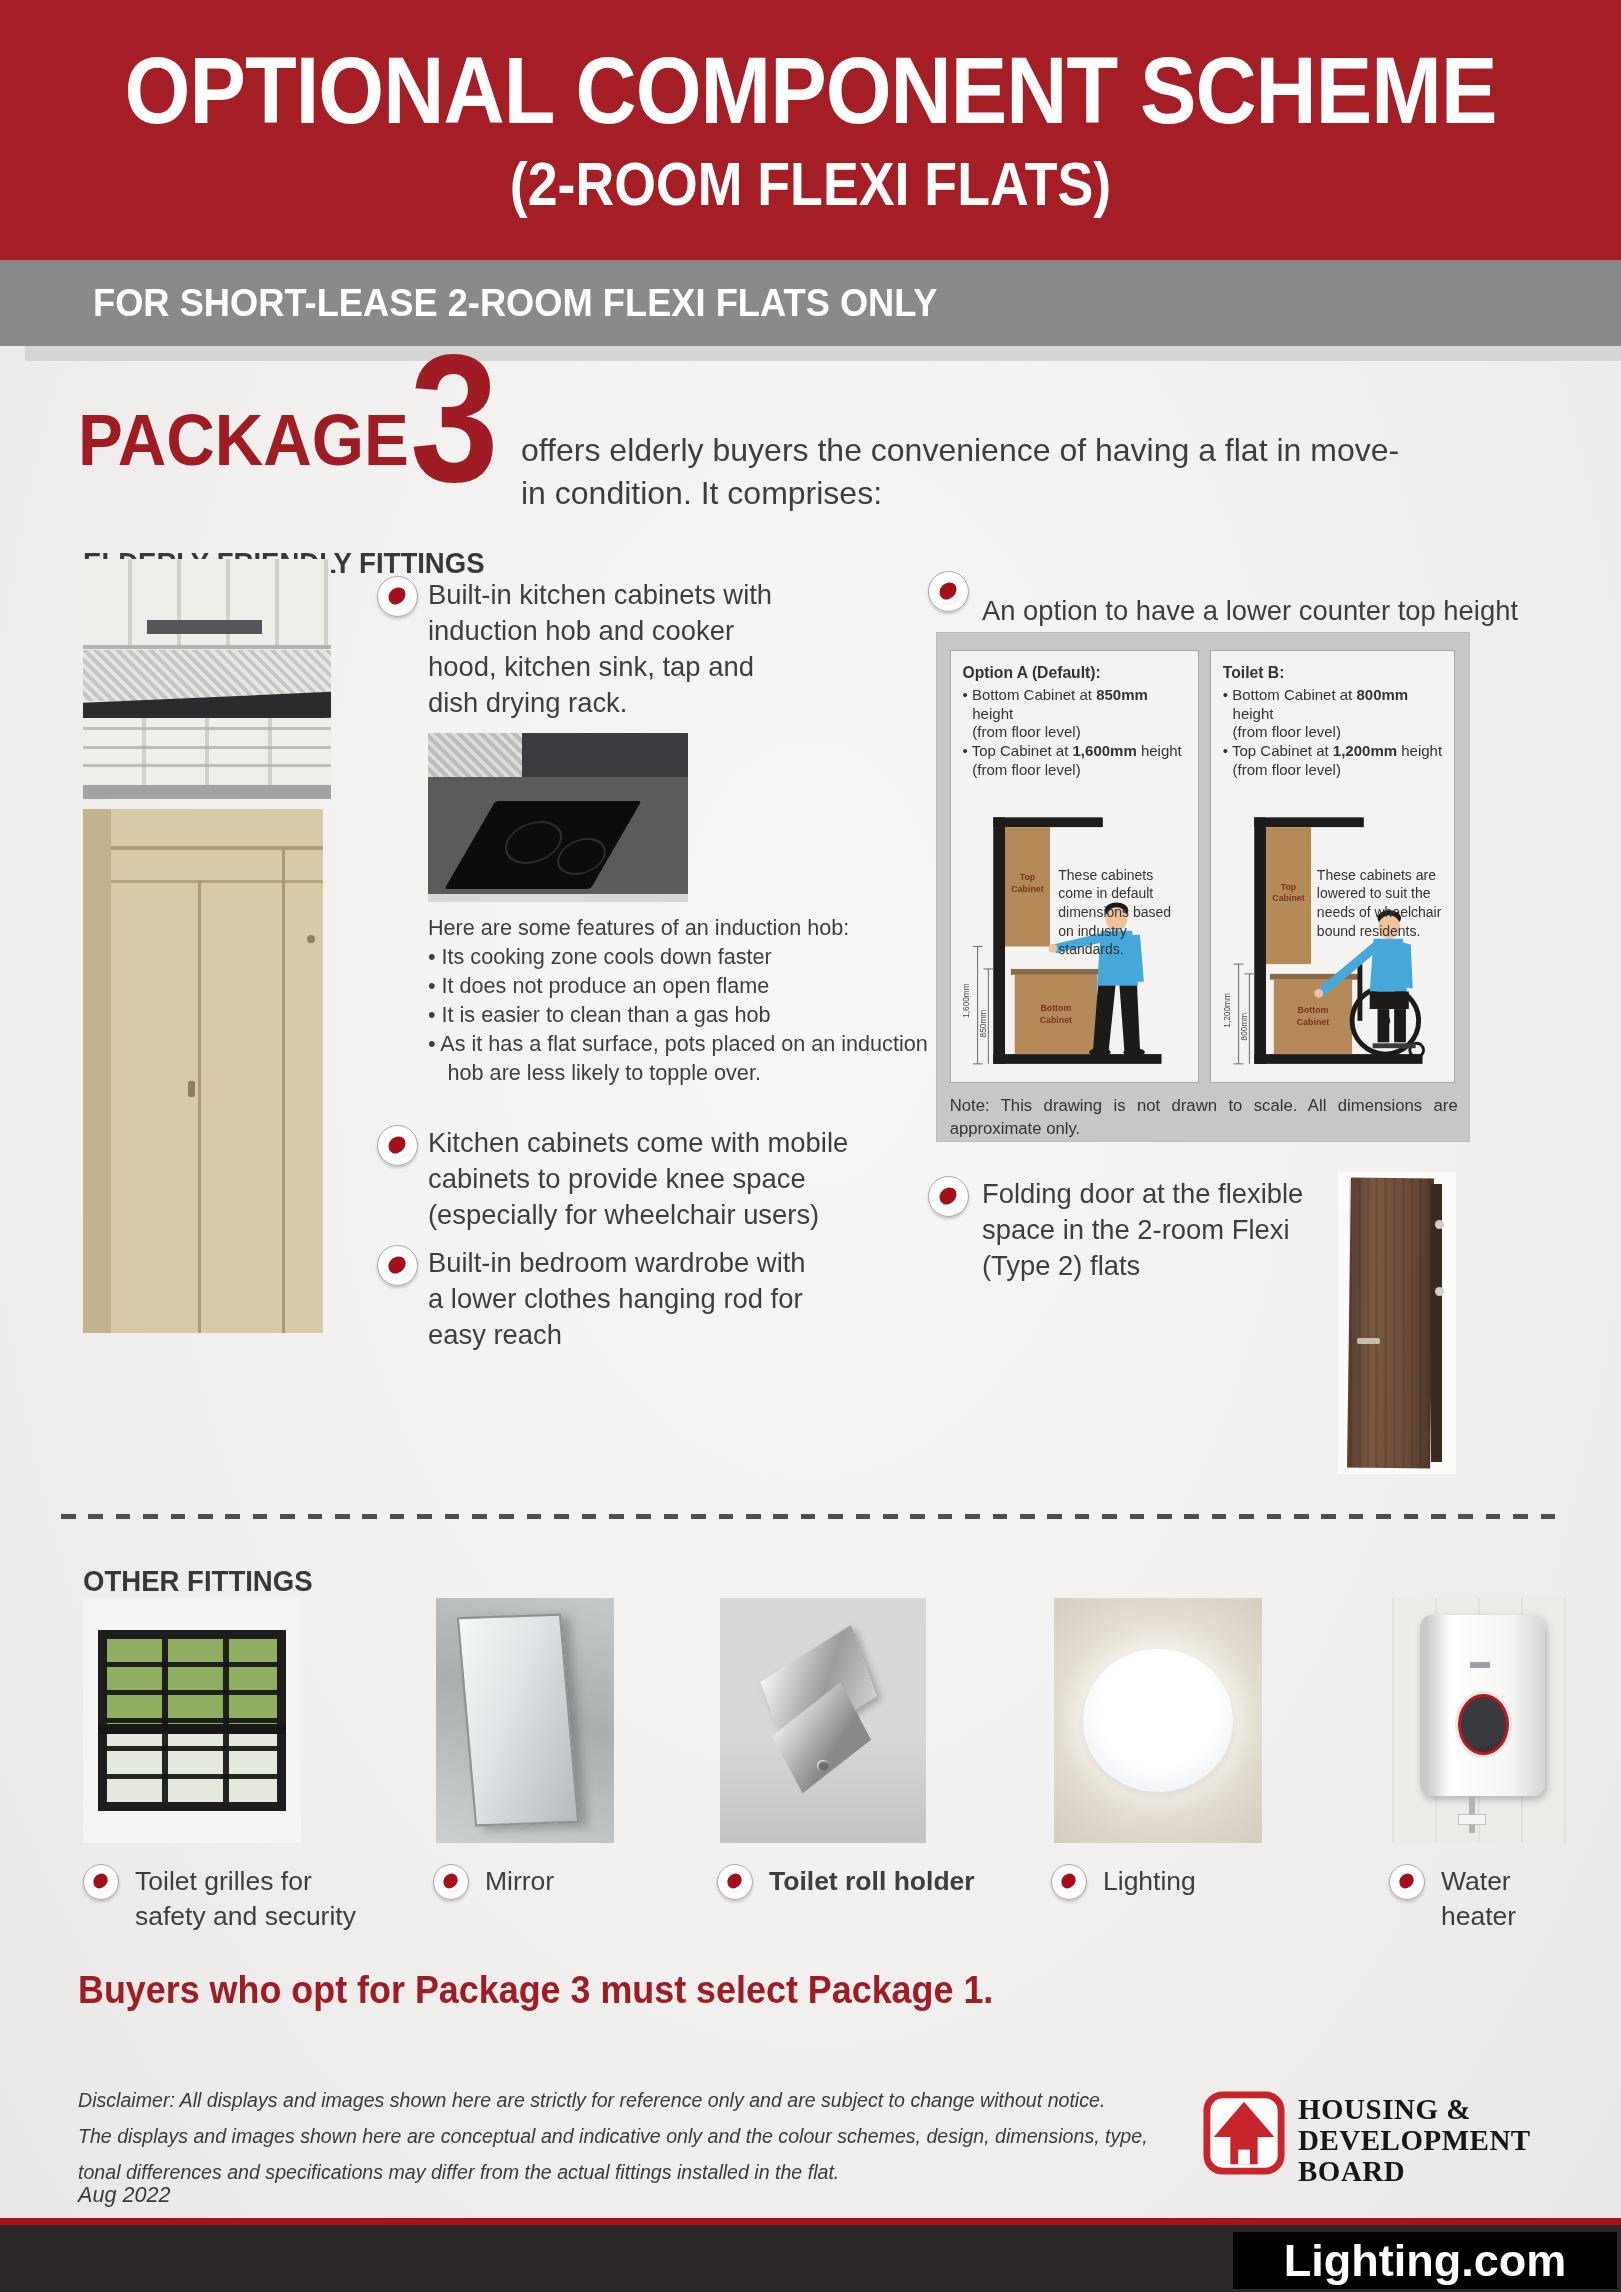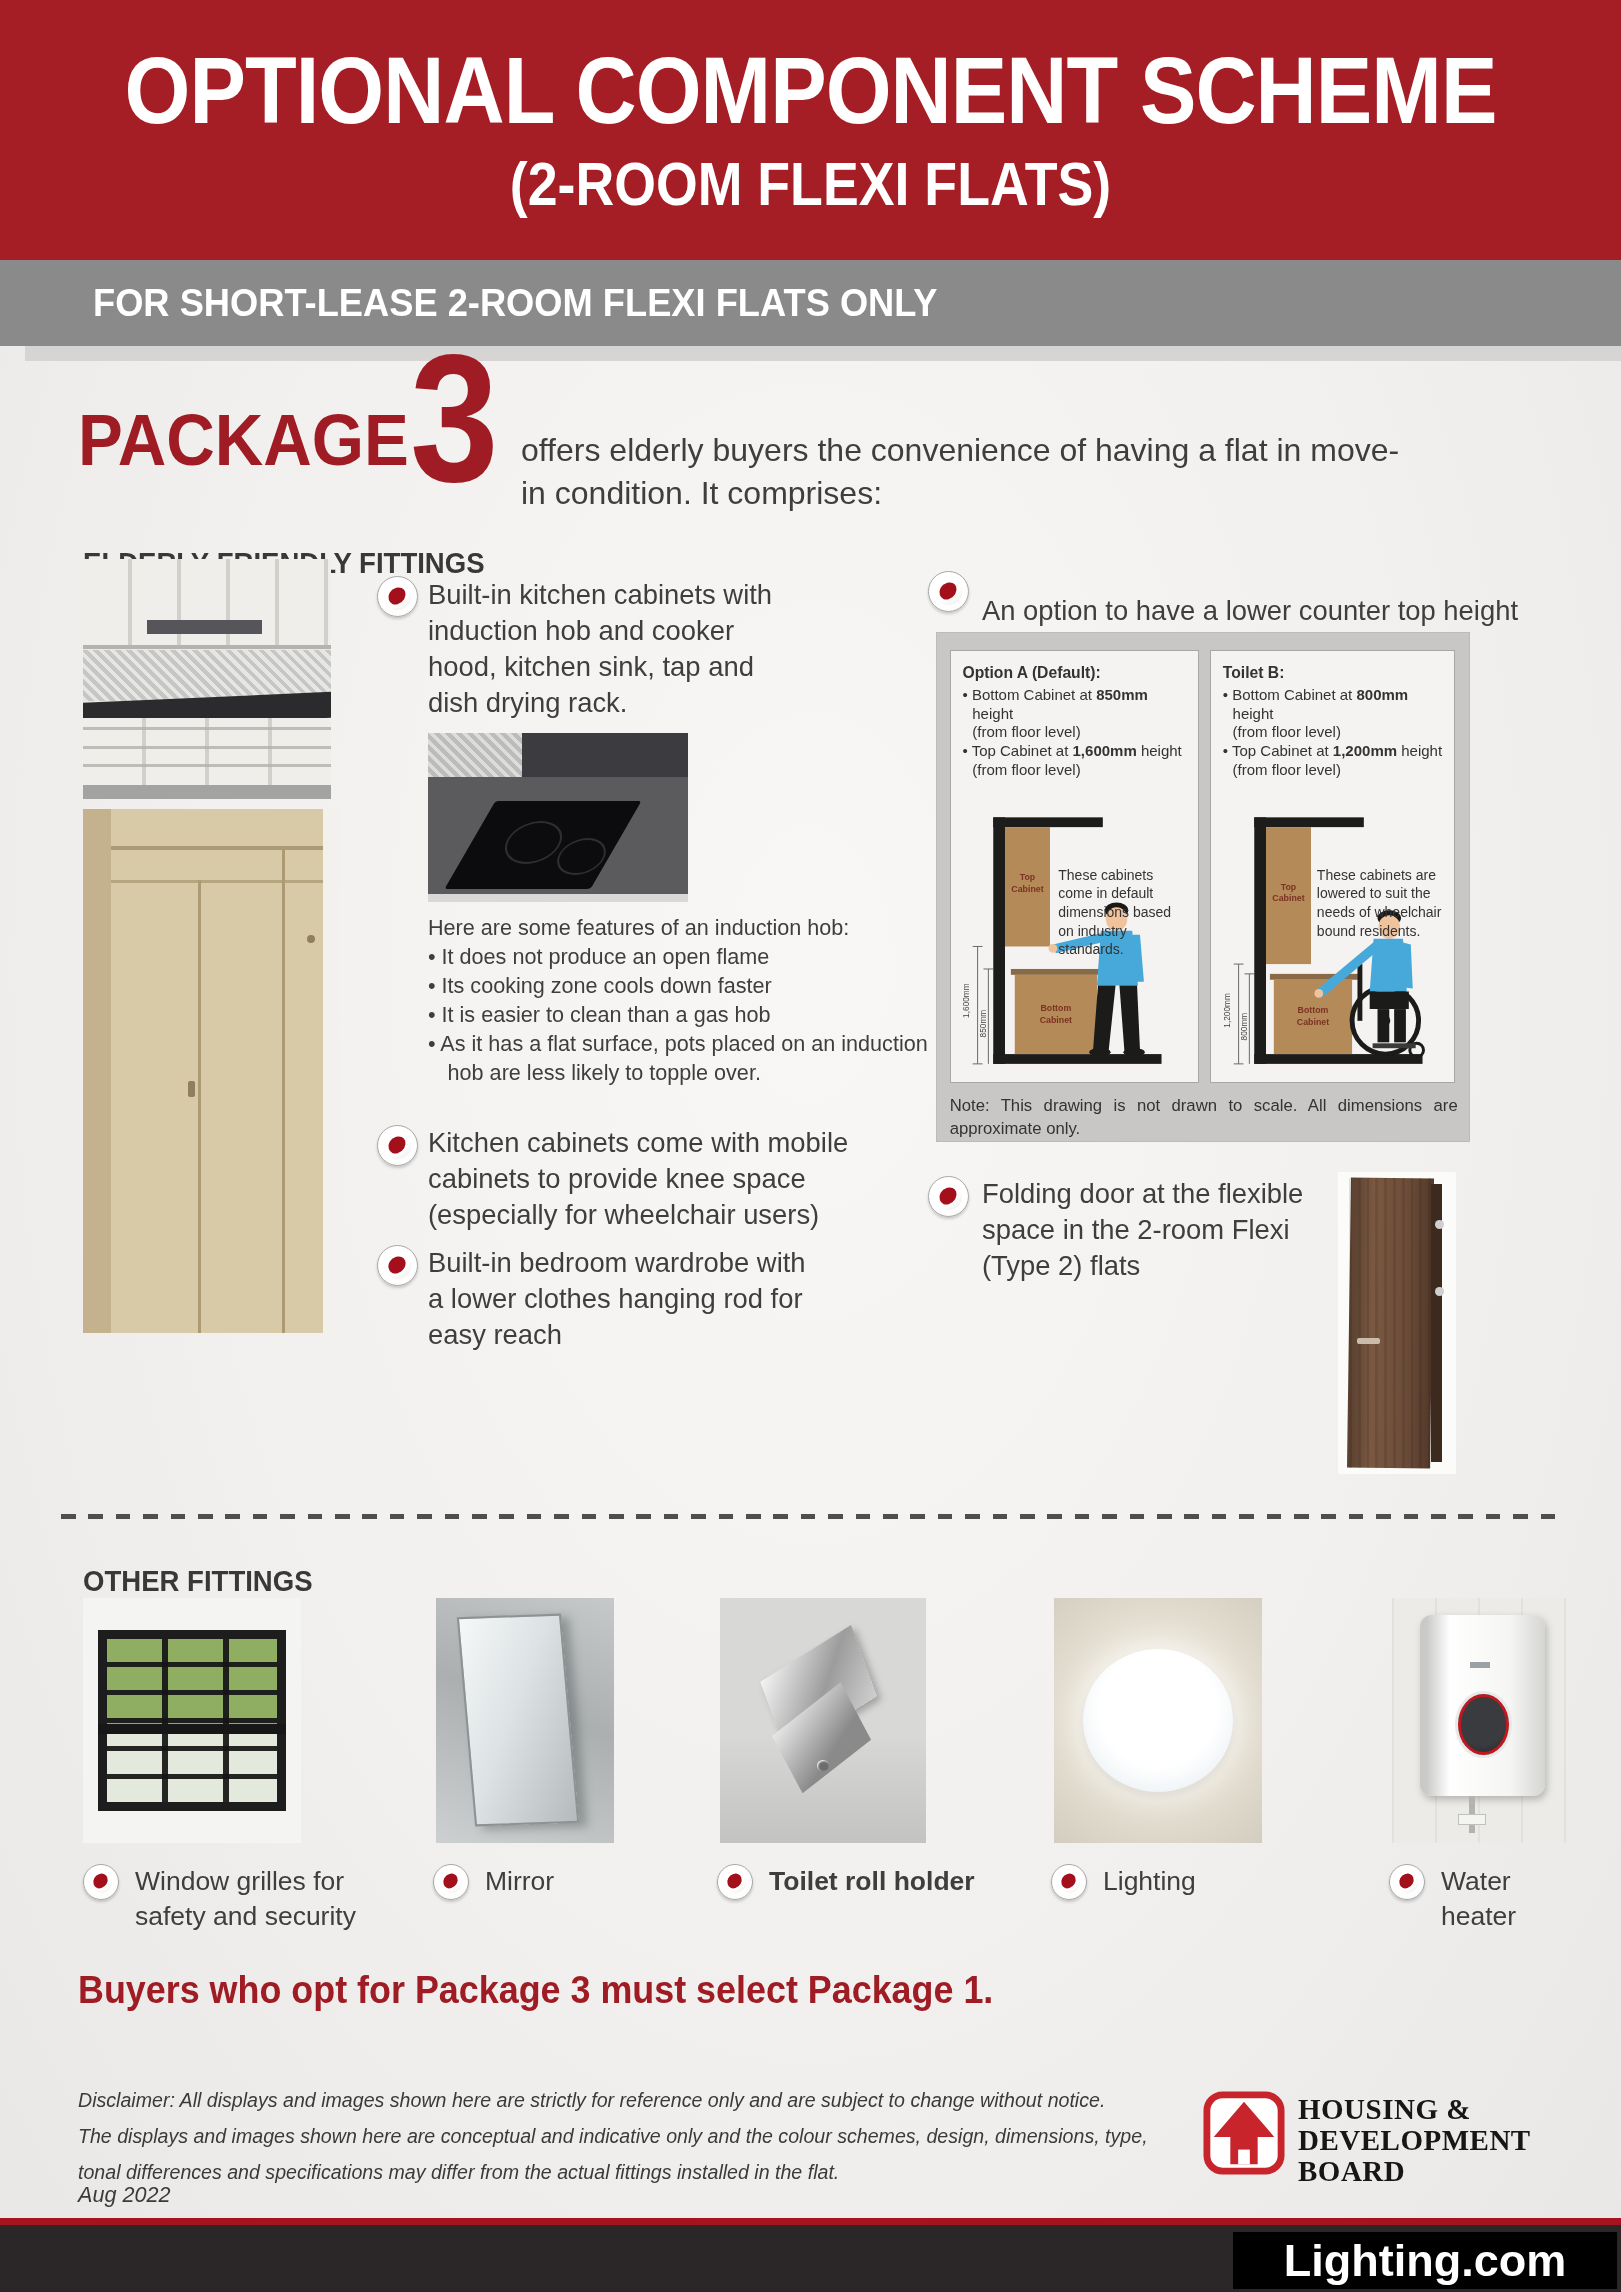--- a/index.html
+++ b/index.html
@@ -227,22 +227,22 @@
   <div class="photo hob" style="left:428px; top:733px; width:260px; height:169px;">
     <div class="ph-layer h-tile"></div>
     <div class="ph-layer h-glass"></div>
     <div class="ph-layer h-ring1"></div>
     <div class="ph-layer h-ring2"></div>
     <div class="ph-layer h-edge"></div>
   </div>
 
   <div class="feat" style="left:428px; top:913px;">
     <div>Here are some features of an induction hob:</div>
+    <div class="fi">• Its cooking zone cools down faster</div>
     <div class="fi">• It does not produce an open flame</div>
-    <div class="fi">• Its cooking zone cools down faster</div>
     <div class="fi">• It is easier to clean than a gas hob</div>
     <div class="fi">• As it has a flat surface, pots placed on an induction hob are less likely to topple over.</div>
   </div>
 
   <div class="dot" style="left:377px; top:1125px;"></div>
   <div class="btext" style="left:428px; top:1125px; width:431px;">Kitchen cabinets come with mobile cabinets to provide knee space (especially for wheelchair users)</div>
 
   <div class="dot" style="left:377px; top:1245px;"></div>
   <div class="btext" style="left:428px; top:1245px; width:392px;">Built-in bedroom wardrobe with a lower clothes hanging rod for easy reach</div>
 
@@ -384,21 +384,21 @@
   <div class="photo heater" style="left:1392px; top:1598px; width:174px; height:245px;">
     <div class="ph-layer wh-unit">
       <div class="wh-led"></div>
       <div class="wh-dial"></div>
     </div>
     <div class="ph-layer wh-pipe"></div>
     <div class="ph-layer wh-valve"></div>
   </div>
 
   <div class="dot sm" style="left:83px; top:1864px;"></div>
-  <div class="caption" style="left:135px; top:1864px; width:235px;">Window grilles for safety and security</div>
+  <div class="caption" style="left:135px; top:1864px; width:235px;">Toilet grilles for safety and security</div>
 
   <div class="dot sm" style="left:433px; top:1864px;"></div>
   <div class="caption" style="left:485px; top:1864px; width:176px;">Mirror</div>
 
   <div class="dot sm" style="left:717px; top:1864px;"></div>
   <div class="caption" style="left:769px; top:1864px; width:255px;font-weight:bold;">Toilet roll holder</div>
 
   <div class="dot sm" style="left:1051px; top:1864px;"></div>
   <div class="caption" style="left:1103px; top:1864px; width:176px;">Lighting</div>
 

